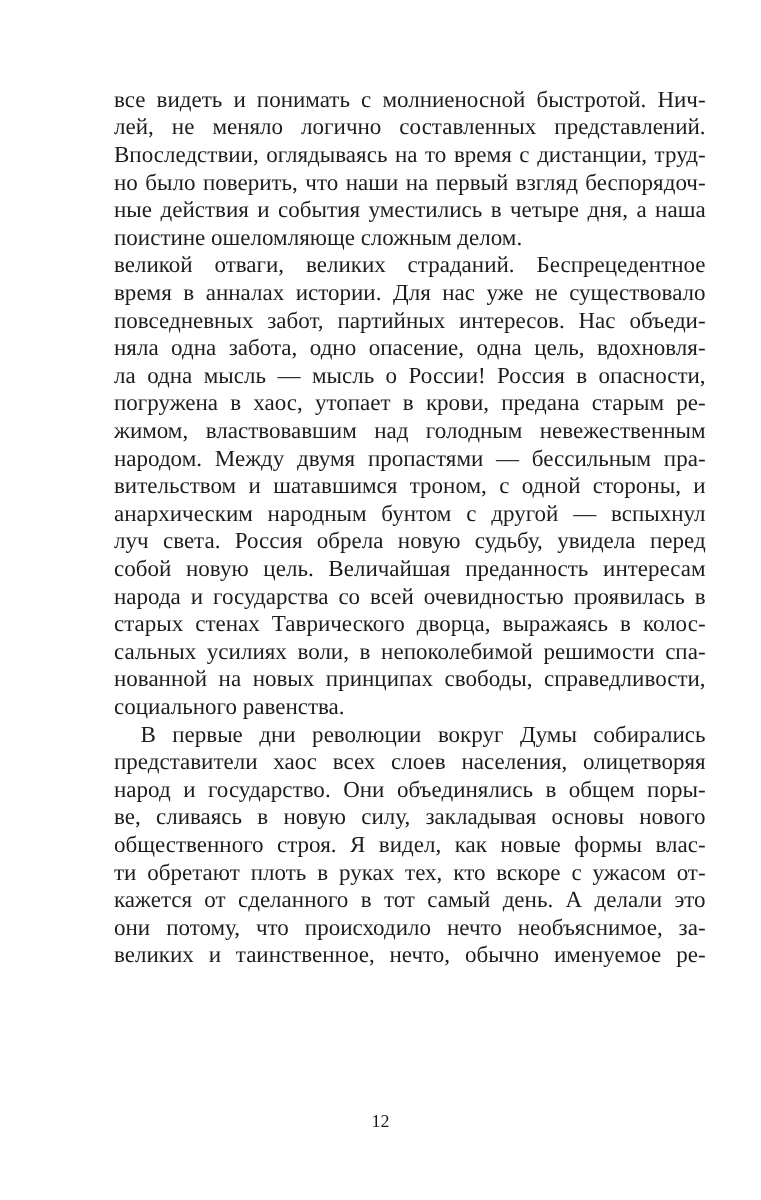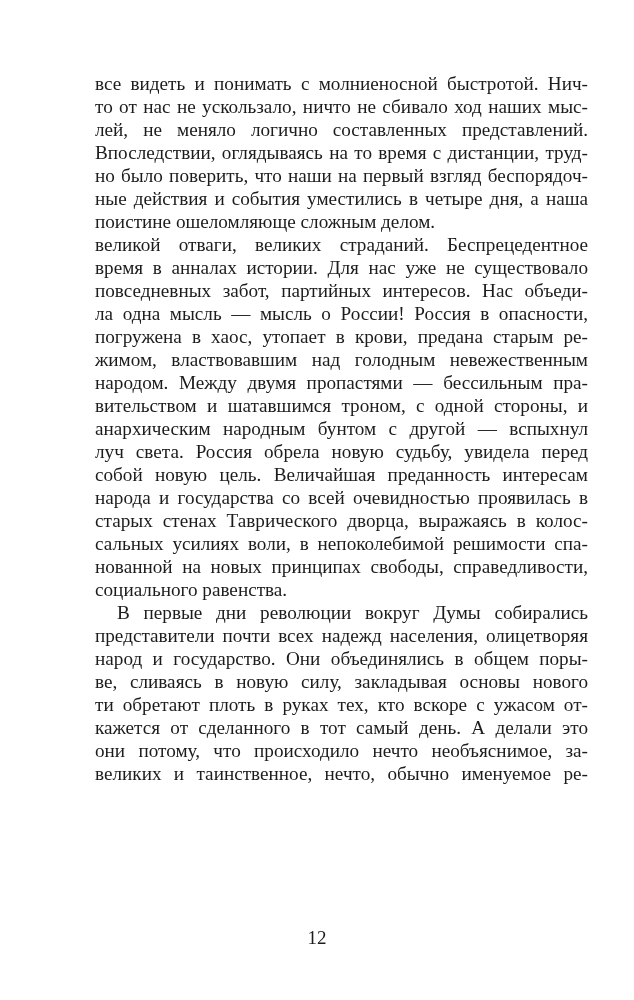--- a/index.html
+++ b/index.html
@@ -44,64 +44,65 @@
   .line.indent {
     padding-left: 22px;
   }
   .page-number {
     position: absolute;
     left: 0;
     width: 634px;
     top: 915px;
     text-align: center;
     font-family: "Liberation Serif", "DejaVu Serif", serif;
-    font-size: 19px;
+    font-size: 15px;
     color: #1c1c1c;
   }
 </style>
 </head>
 <body>
 
 <div class="page">
   <div class="text-block">
 
     <div>
       <span class="line">все видеть и понимать с молниеносной быстротой. Нич-</span>
-      <span class="line">то от нас не ускользало, ничто не сбивало ход наших мыс-</span>
       <span class="line">лей, не меняло логично составленных представлений.</span>
       <span class="line">Впоследствии, оглядываясь на то время с дистанции, труд-</span>
       <span class="line">но было поверить, что наши на первый взгляд беспорядоч-</span>
       <span class="line">ные действия и события уместились в четыре дня, а наша</span>
       <span class="line last">поистине ошеломляюще сложным делом.</span>
     </div>
 
     <div>
       <span class="line">великой отваги, великих страданий. Беспрецедентное</span>
       <span class="line">время в анналах истории. Для нас уже не существовало</span>
       <span class="line">повседневных забот, партийных интересов. Нас объеди-</span>
+      <span class="line">няла одна забота, одно опасение, одна цель, вдохновля-</span>
       <span class="line">ла одна мысль — мысль о России! Россия в опасности,</span>
       <span class="line">погружена в хаос, утопает в крови, предана старым ре-</span>
       <span class="line">жимом, властвовавшим над голодным невежественным</span>
       <span class="line">народом. Между двумя пропастями — бессильным пра-</span>
       <span class="line">вительством и шатавшимся троном, с одной стороны, и</span>
       <span class="line">анархическим народным бунтом с другой — вспыхнул</span>
       <span class="line">луч света. Россия обрела новую судьбу, увидела перед</span>
       <span class="line">собой новую цель. Величайшая преданность интересам</span>
       <span class="line">народа и государства со всей очевидностью проявилась в</span>
       <span class="line">старых стенах Таврического дворца, выражаясь в колос-</span>
       <span class="line">сальных усилиях воли, в непоколебимой решимости спа-</span>
       <span class="line">нованной на новых принципах свободы, справедливости,</span>
       <span class="line last">социального равенства.</span>
     </div>
 
     <div>
       <span class="line indent">В первые дни революции вокруг Думы собирались</span>
-      <span class="line">представители почти всех надежд населения, олицетворяя</span>
+      <span class="line">представители хаос всех слоев населения, олицетворяя</span>
       <span class="line">народ и государство. Они объединялись в общем поры-</span>
       <span class="line">ве, сливаясь в новую силу, закладывая основы нового</span>
+      <span class="line">общественного строя. Я видел, как новые формы влас-</span>
       <span class="line">ти обретают плоть в руках тех, кто вскоре с ужасом от-</span>
       <span class="line">кажется от сделанного в тот самый день. А делали это</span>
       <span class="line">они потому, что происходило нечто необъяснимое, за-</span>
       <span class="line">великих и таинственное, нечто, обычно именуемое ре-</span>
     </div>
 
   </div>
 
   <div class="page-number">12</div>
 </div>

